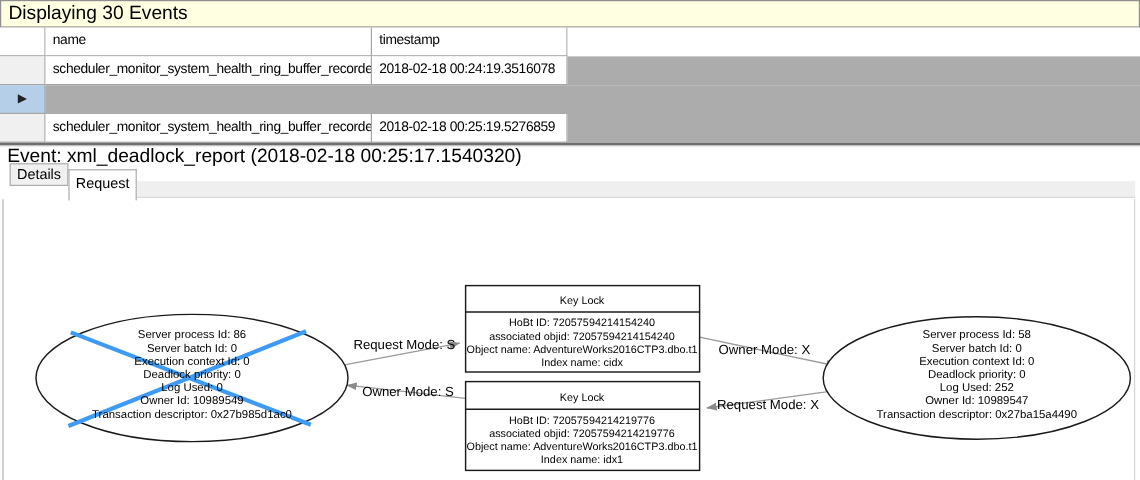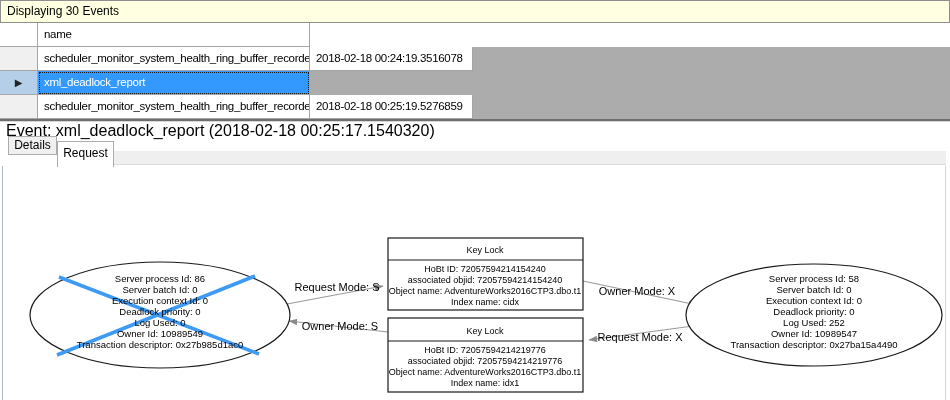--- a/index.html
+++ b/index.html
@@ -4,21 +4,21 @@
 <style>
   html,body{margin:0;padding:0;}
   body{
     width:950px;height:400px;position:relative;background:#ffffff;
     font-family:"Liberation Sans",sans-serif;color:#000;overflow:hidden;
   }
   
   .info-bar{
     position:absolute;left:0;top:0;width:950px;height:23px;box-sizing:border-box;
     background:#FFFFE1;border:1px solid #8F8F8F;
-    font-size:12px;line-height:21px;padding-left:6px;
+    font-size:16px;line-height:21px;padding-left:6px;
   }
   
   .grid{position:absolute;left:0;top:23px;width:950px;}
   .grid-row{display:flex;height:24px;}
   .cell{
     box-sizing:border-box;border-right:1px solid #A5A5A5;border-bottom:1px solid #A5A5A5;
     font-size:11.5px;line-height:23px;padding-left:6px;white-space:nowrap;overflow:hidden;
     background:#fff;letter-spacing:-0.3px;
   }
   .c-rowhdr{width:38px;background:#F0F0F0;padding-left:0;text-align:center;}
@@ -70,33 +70,33 @@
 </style>
 </head>
 <body>
 
 <div class="info-bar">Displaying 30 Events</div>
 
 <div class="grid">
   <div class="grid-row header">
     <div class="cell c-rowhdr"></div>
     <div class="cell c-name">name</div>
+    <div class="cell c-ts">timestamp</div>
     <div class="cell c-fill"></div>
   </div>
   <div class="grid-row">
     <div class="cell c-rowhdr"></div>
     <div class="cell c-name">scheduler_monitor_system_health_ring_buffer_recorded</div>
     <div class="cell c-ts">2018-02-18 00:24:19.3516078</div>
     <div class="cell c-fill"></div>
   </div>
   <div class="grid-row selected">
     <div class="cell c-rowhdr">
       <span class="row-indicator">▶</span>
     </div>
-    <div class="cell c-name">xml_deadlock_report</div>
     <div class="cell c-fill"></div>
   </div>
   <div class="grid-row">
     <div class="cell c-rowhdr"></div>
     <div class="cell c-name">scheduler_monitor_system_health_ring_buffer_recorded</div>
     <div class="cell c-ts">2018-02-18 00:25:19.5276859</div>
     <div class="cell c-fill"></div>
   </div>
 </div>
 

